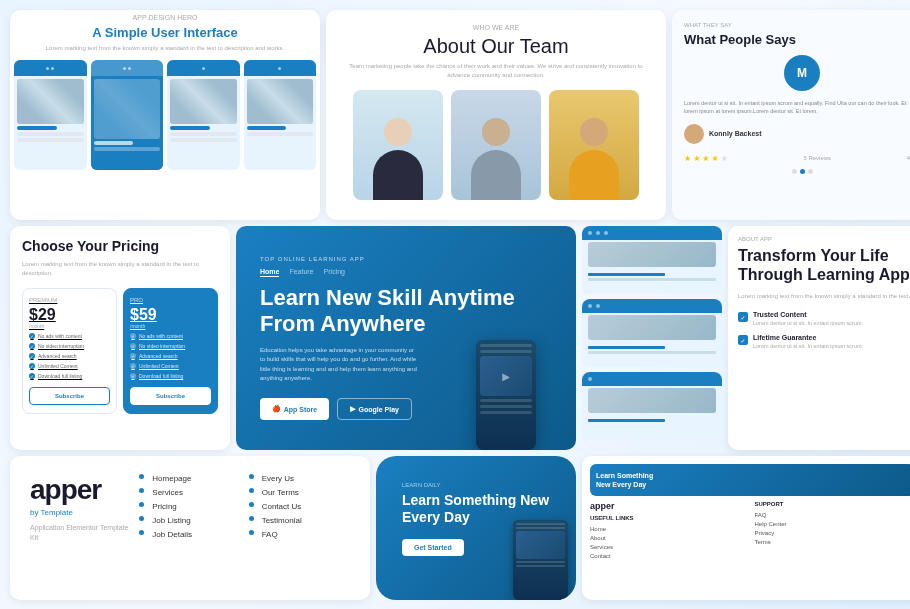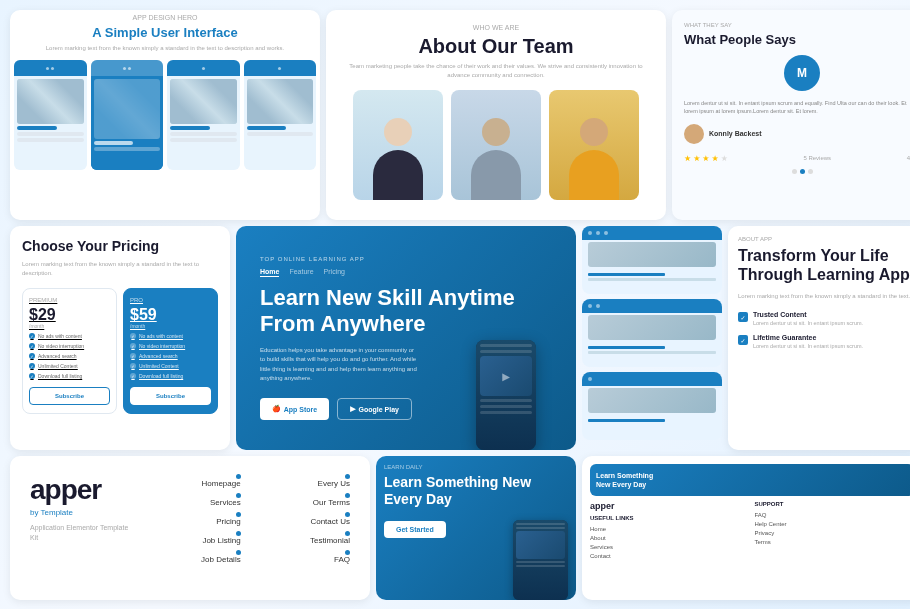--- a/index.html
+++ b/index.html
@@ -148,21 +148,21 @@
     }
     .panel-team .top-label {
       font-size: 7px;
       color: #aaa;
       text-align: center;
       margin-bottom: 4px;
     }
     .panel-team .title {
       text-align: center;
       font-size: 20px;
-      font-weight: 700;
+      font-weight: 400;
       color: #1a1a2e;
       margin-bottom: 4px;
     }
     .panel-team .subtitle {
       text-align: center;
       font-size: 6px;
       color: #aaa;
       line-height: 1.5;
       margin-bottom: 10px;
     }
@@ -620,43 +620,42 @@
       margin-bottom: 6px;
     }
     .brand-desc {
       font-size: 7px;
       color: #aaa;
       line-height: 1.4;
     }
     .brand-nav-col {}
     .brand-nav-item {
       display: flex;
-      align-items: flex-end;
-      gap: 0;
+      align-items: flex-start;
+      gap: 8px;
       margin-bottom: 5px;
-      flex-direction: column;
     }
     .nav-bullet {
       width: 5px; height: 5px;
       border-radius: 50%;
       background: #1a7fc1;
       flex-shrink: 0;
     }
     .nav-text {
       font-size: 8px;
       color: #333;
     }
 
     
     .panel-learn {
       background: linear-gradient(135deg, #1a7fc1 0%, #0d5a8a 100%);
-      border-radius: 10px;
+      border-radius: 20px;
       overflow: hidden;
       position: relative;
-      padding: 8px;
+      padding: 26px;
     }
     .learn-top-label {
       font-size: 6px;
       color: rgba(255,255,255,0.6);
       margin-bottom: 4px;
     }
     .learn-title {
       font-size: 14px;
       font-weight: 800;
       color: white;

